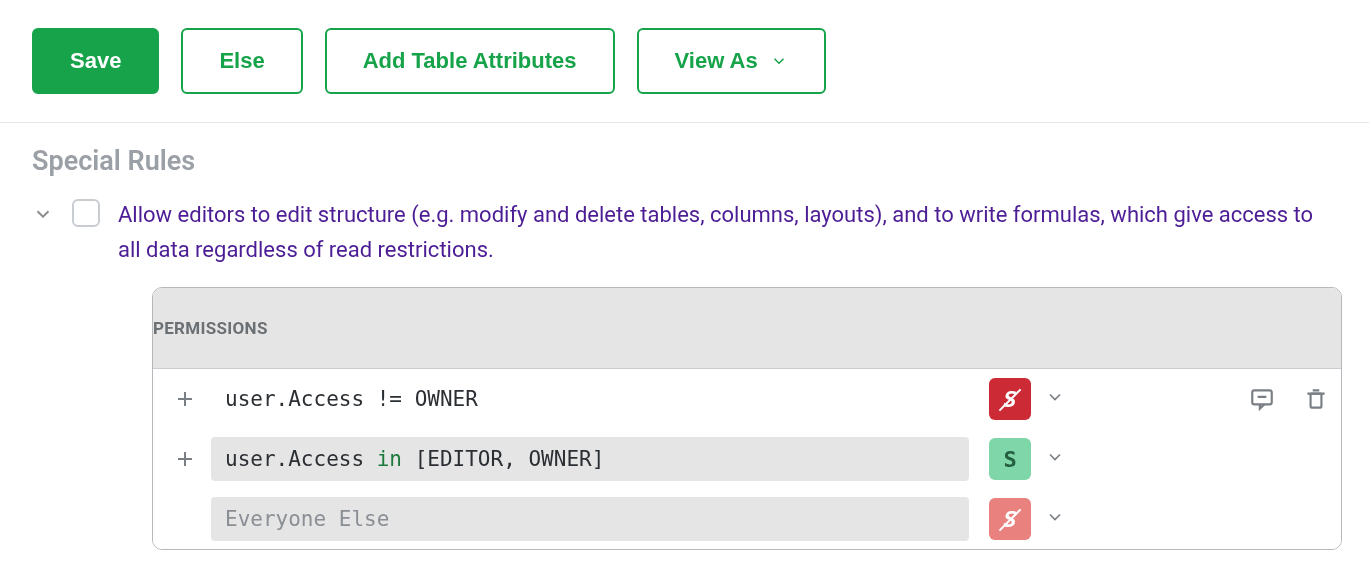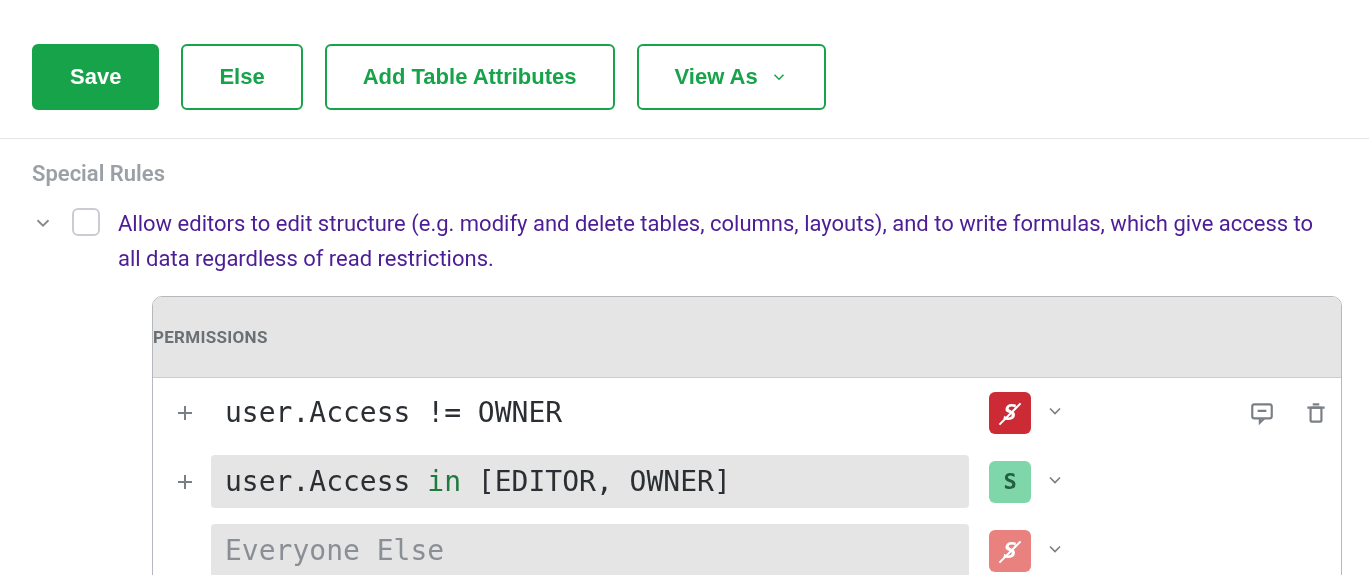--- a/index.html
+++ b/index.html
@@ -6,21 +6,21 @@
   body {
     margin: 0;
     font-family: -apple-system, BlinkMacSystemFont, "Segoe UI", Roboto, sans-serif;
     background: #fff;
     color: #333;
     width: 1369px;
   }
   .toolbar {
     display: flex;
     gap: 22px;
-    padding: 44px 32px 28px 32px;
+    padding: 28px 32px 28px 32px;
     border-bottom: 1px solid #e5e5e5;
     align-items: center;
   }
   .btn {
     font-size: 22px;
     font-weight: 600;
     border-radius: 6px;
     padding: 18px 36px;
     border: 2px solid #16a34a;
     background: #fff;
@@ -37,21 +37,21 @@
     border-color: #16a34a;
   }
   .btn .chev {
     display: inline-block;
   }
   .chev svg { display:block; }
   .section {
     padding: 22px 32px 20px 32px;
   }
   .section-title {
-    font-size: 22px;
+    font-size: 27px;
     font-weight: 600;
     color: #9aa0a6;
     margin-bottom: 20px;
   }
   .rule-row {
     display: flex;
     align-items: flex-start;
     gap: 18px;
   }
   .collapse-chev {
@@ -117,21 +117,21 @@
     align-items: center;
     justify-content: center;
     color: #7a7f85;
     cursor: pointer;
     flex-shrink: 0;
   }
   .add-spacer { width:36px; flex-shrink:0; }
   .cond {
     flex: 1;
     font-family: "Consolas","Menlo",monospace;
-    font-size: 28px;
+    font-size: 21px;
     color: #2b2f33;
     padding: 10px 14px;
     border-radius: 4px;
     margin-right: 12px;
   }
   .cond.boxed {
     background: #e5e5e5;
   }
   .cond .kw { color: #1f7a3e; }
   .cond.placeholder { color: #8a8f95; }

